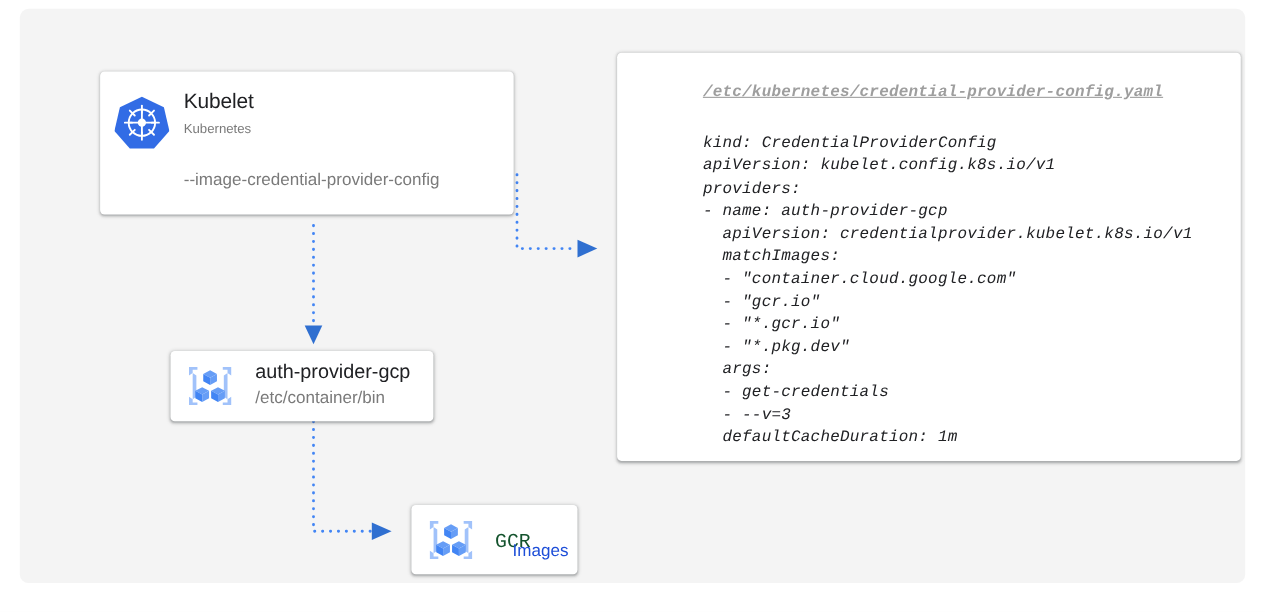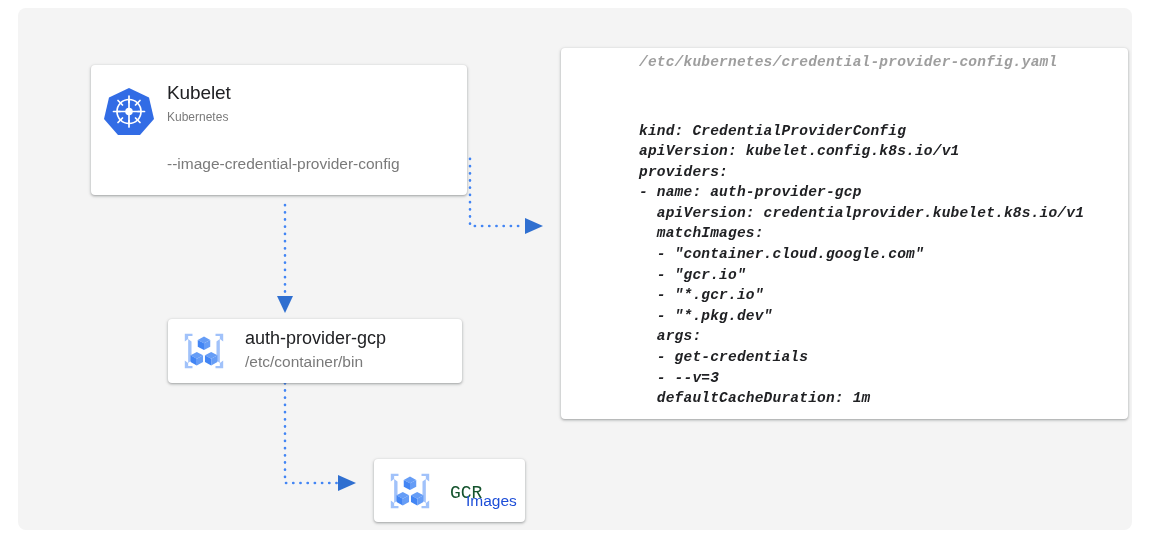--- a/index.html
+++ b/index.html
@@ -65,23 +65,22 @@
     color: #7a7a7a;
     white-space: nowrap;
   }
   #flag-0 { top: 90px; text-align: right; }
   #flag-1 { top: 114px; }
 
   
   #auth-card {
     left: 137px;
     top: 311px;
-    width: 294px;
+    width: 239px;
     height: 64px;
-    margin-left: 13px;
   }
   #auth-icon {
     position: absolute;
     left: 12px;
     top: 8px;
     width: 48px;
     height: 48px;
   }
   #auth-title {
     position: absolute;
@@ -132,36 +131,37 @@
   
   #code-card {
     left: 543px;
     top: 40px;
     width: 567px;
     height: 371px;
   }
   #code-path {
     position: absolute;
     left: 78px;
-    top: 6px;
+    top: 28px;
     font-family: "Liberation Mono", "DejaVu Sans Mono", monospace;
     font-style: italic;
     font-weight: bold;
     font-size: 14.5px;
     color: #9e9e9e;
     white-space: pre;
     letter-spacing: 0.2px;
+    text-decoration: underline;
   }
   #code-body {
     position: absolute;
     left: 78px;
     top: 58px;
     font-family: "Liberation Mono", "DejaVu Sans Mono", monospace;
     font-style: italic;
-    font-weight: bold;
+    font-weight: normal;
     font-size: 14.5px;
     color: #202124;
     line-height: 20.6px;
     white-space: pre;
     letter-spacing: 0.2px;
   }
 
   
   .conn {
     position: absolute;

